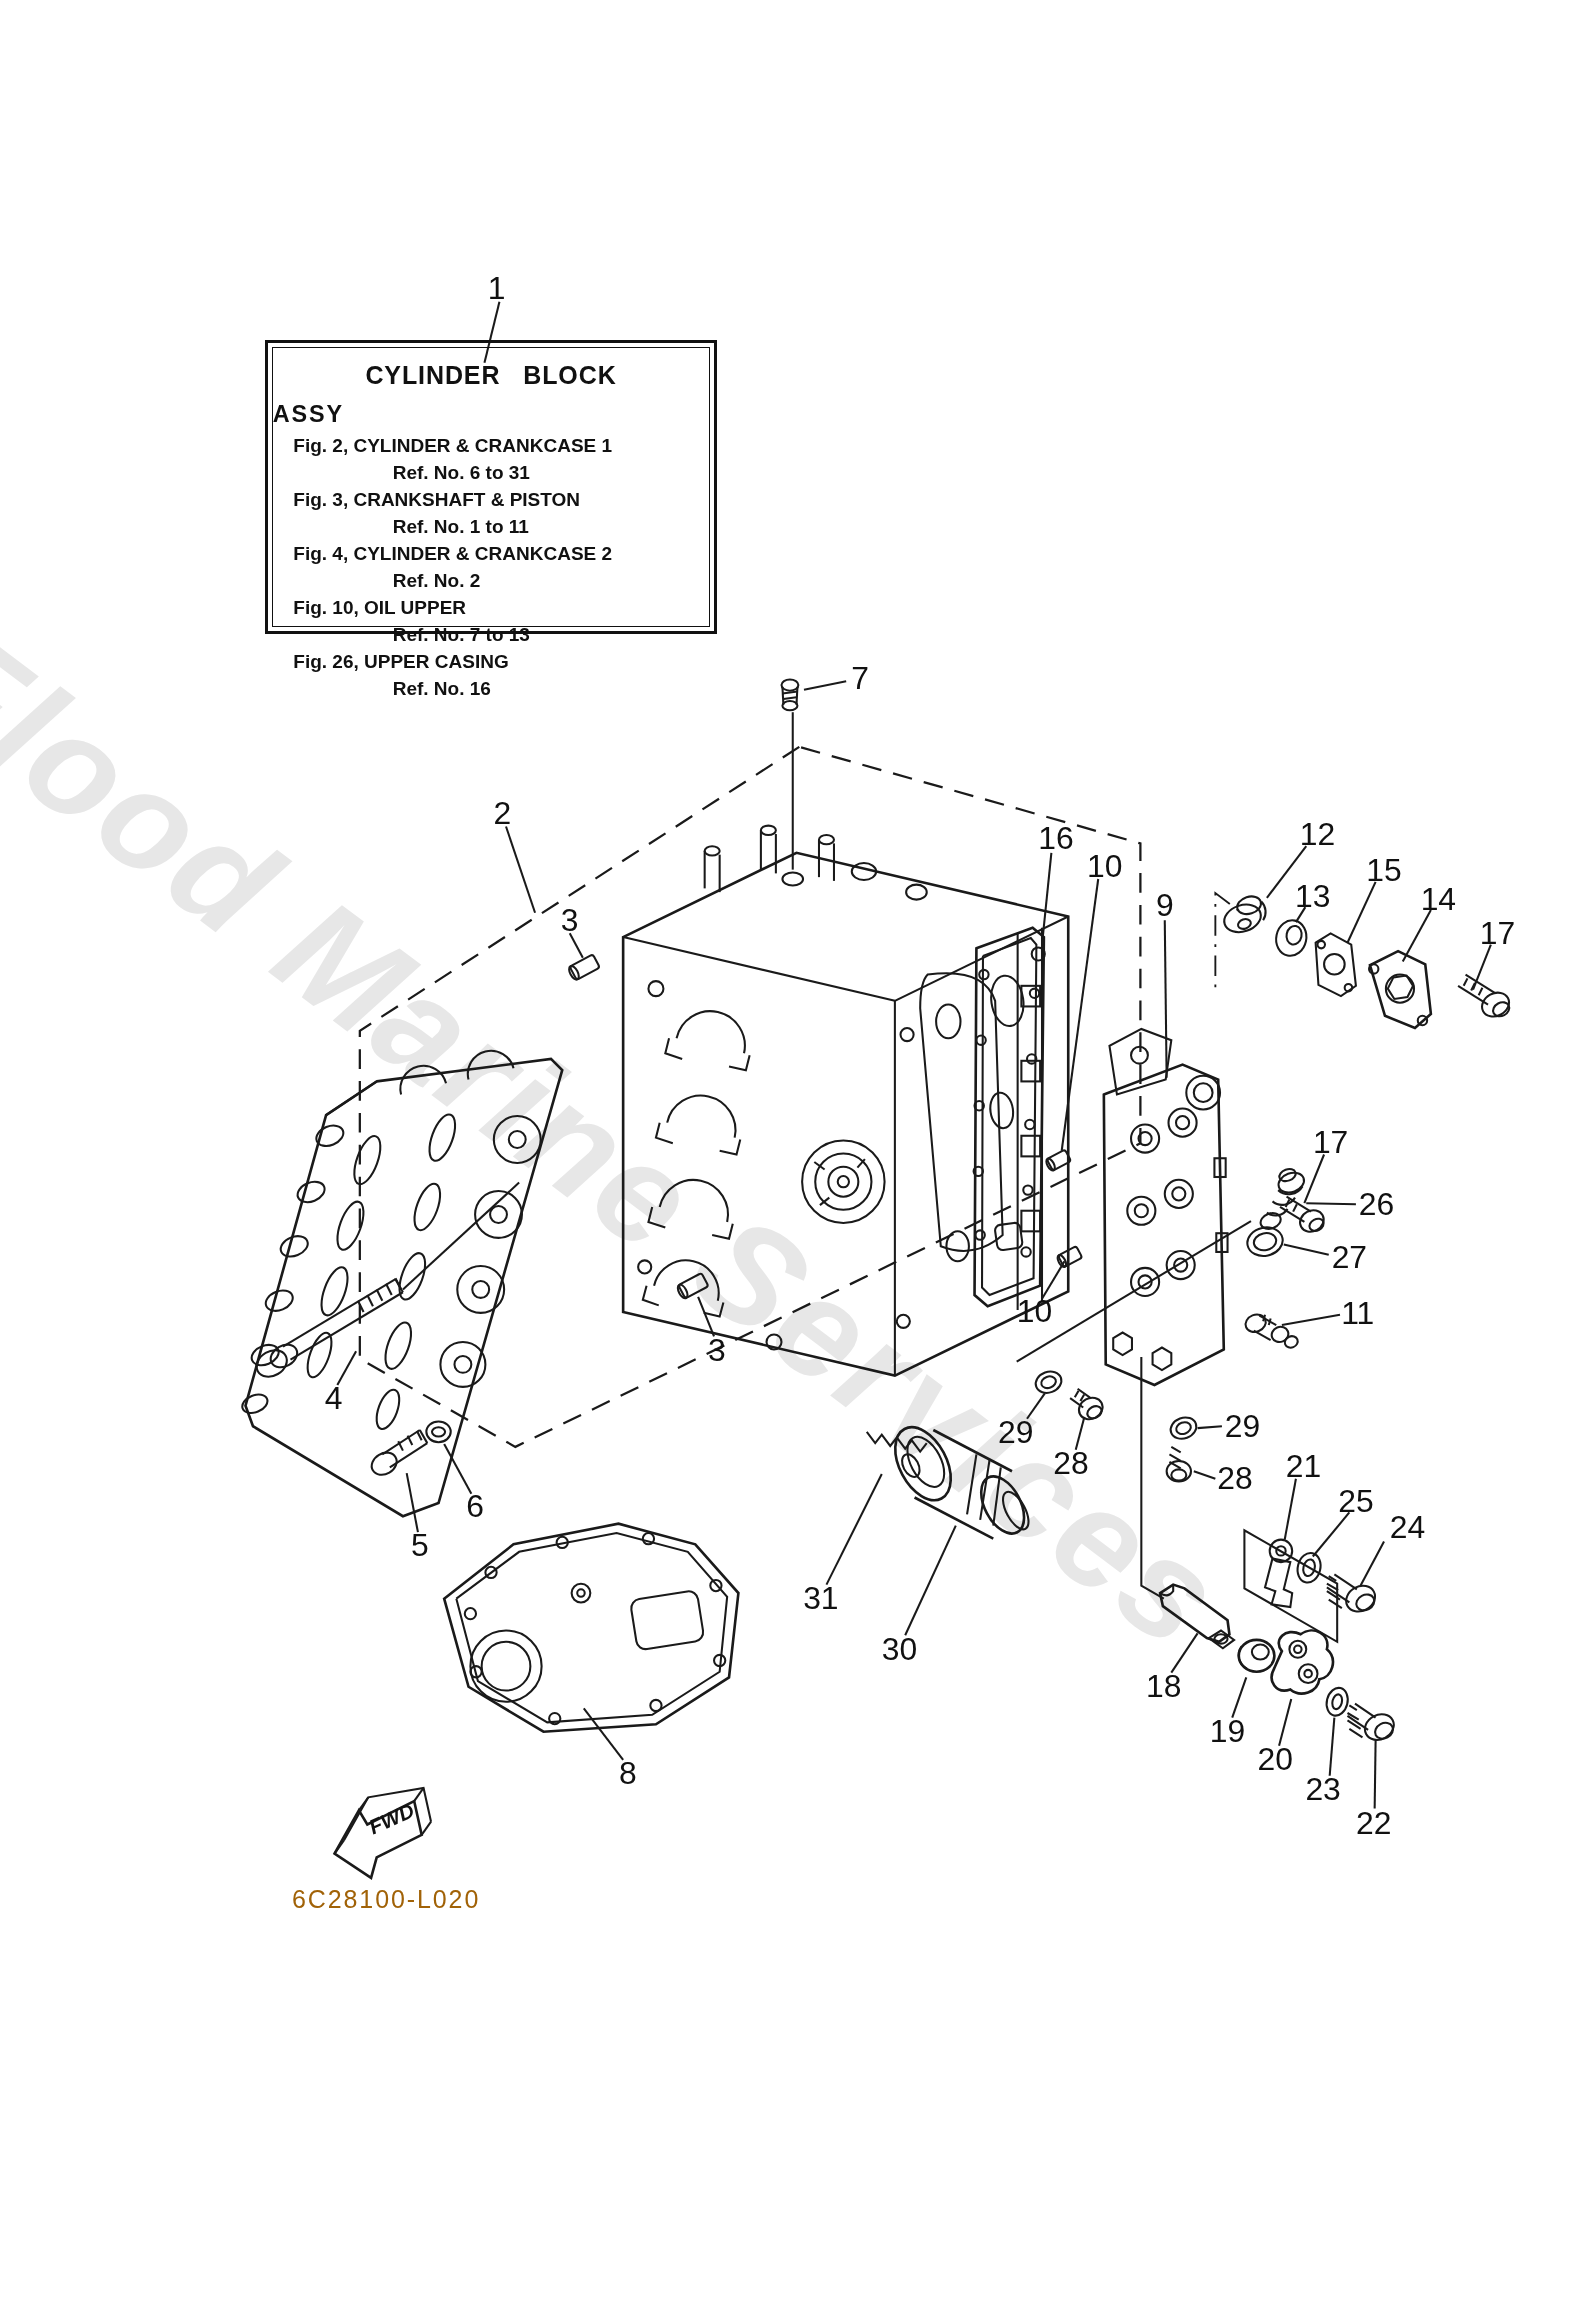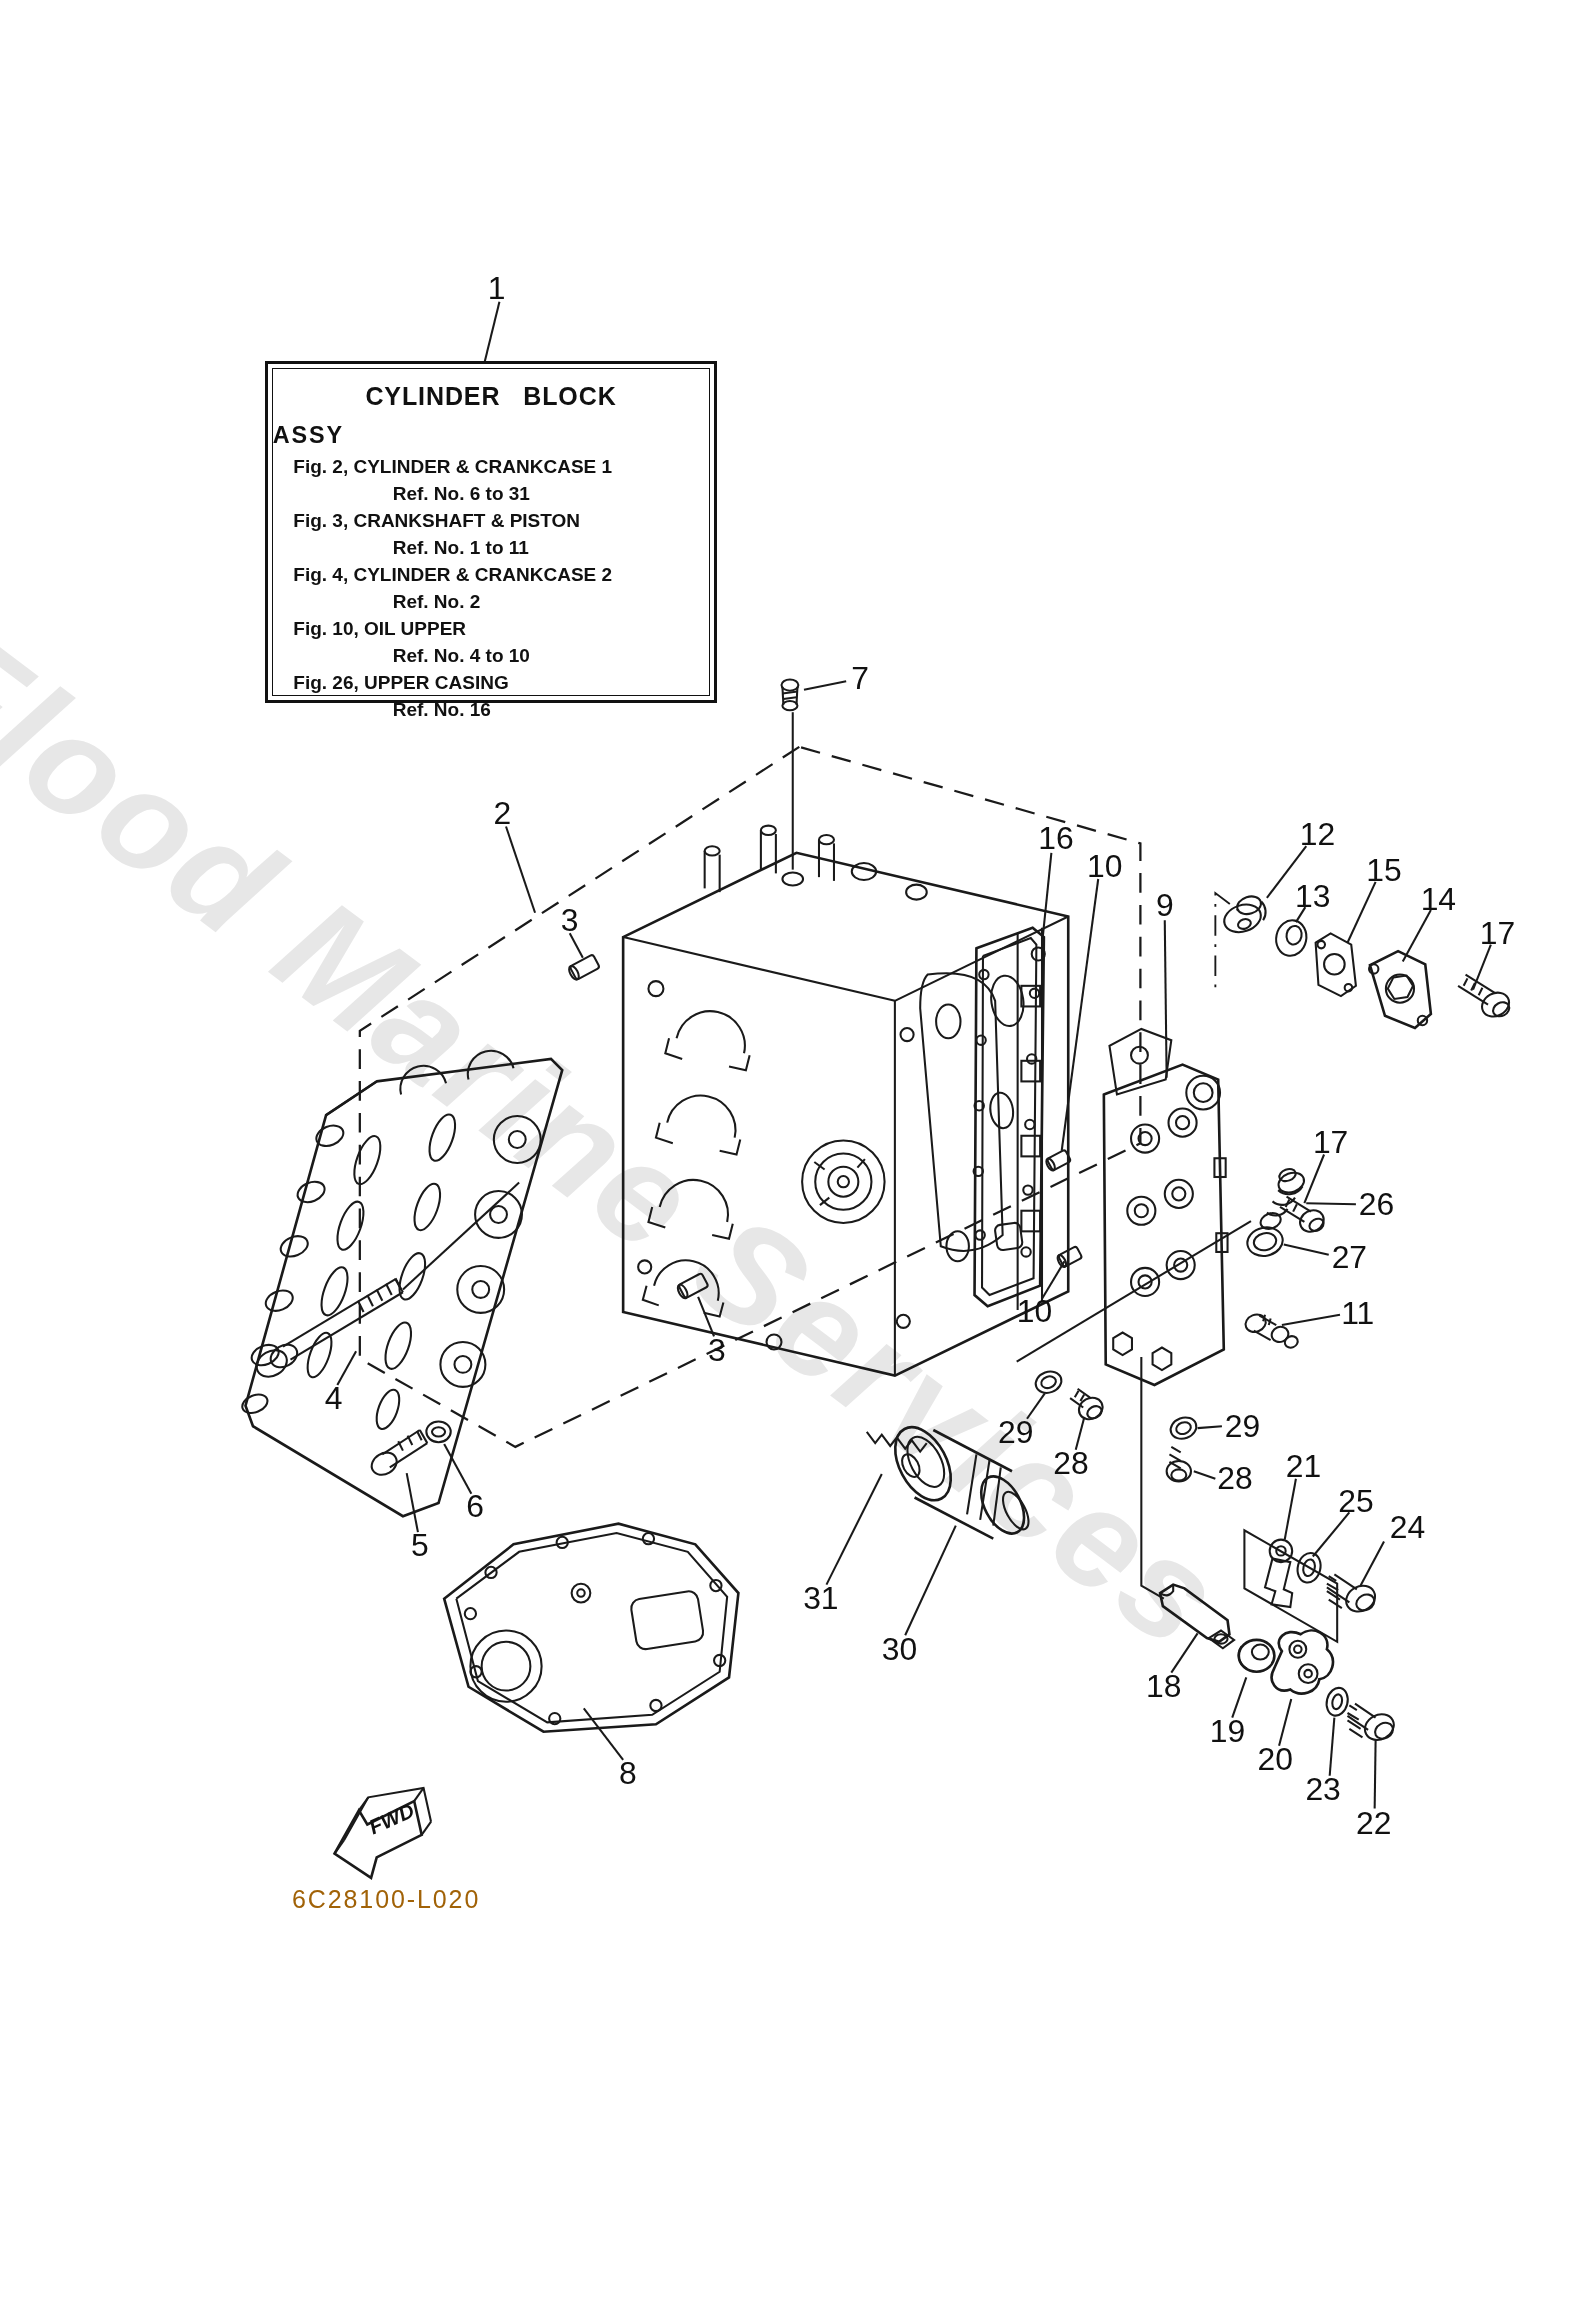--- a/index.html
+++ b/index.html
@@ -5,21 +5,21 @@
   html,body{margin:0;padding:0;background:#ffffff;}
   body{width:1578px;height:2324px;position:relative;overflow:hidden;
        font-family:"Liberation Sans","DejaVu Sans",sans-serif;color:#111;}
   
   #watermark{position:absolute;left:-13px;top:596px;font-size:142px;font-weight:bold;
     font-style:italic;letter-spacing:3.7px;white-space:nowrap;color:#e7e7e7;
     transform:rotate(37deg);transform-origin:0 0;z-index:0;user-select:none;}
   
   #canvas{position:absolute;left:0;top:0;z-index:1;}
   
-  #refbox{position:absolute;left:265px;top:361px;width:452px;height:342px;
+  #refbox{position:absolute;left:265px;top:340px;width:452px;height:294px;
     border:3.7px solid #111;box-sizing:border-box;background:transparent;z-index:2;}
   #refbox .inner{position:absolute;left:3.7px;top:3.7px;right:3.7px;bottom:3.7px;
     border:1.9px solid #111;}
   #refbox .title{margin-top:13px;text-align:center;font-size:25px;font-weight:bold;
     word-spacing:15px;letter-spacing:0.9px;}
   #refbox .subtitle{margin-top:11.2px;font-size:23.4px;font-weight:bold;
     letter-spacing:1.9px;}
   #refbox .entries{margin-top:4px;}
   #refbox .entry{font-size:19px;font-weight:bold;line-height:27px;padding-left:20.6px;
     white-space:nowrap;}
@@ -500,21 +500,21 @@
     <div class="title">CYLINDER BLOCK</div>
     <div class="subtitle">ASSY</div>
     <div class="entries" id="entries">
         <div class="entry">Fig. 2, CYLINDER &amp; CRANKCASE 1</div>
         <div class="entry indent">Ref. No. 6 to 31</div>
         <div class="entry">Fig. 3, CRANKSHAFT &amp; PISTON</div>
         <div class="entry indent">Ref. No. 1 to 11</div>
         <div class="entry">Fig. 4, CYLINDER &amp; CRANKCASE 2</div>
         <div class="entry indent">Ref. No. 2</div>
         <div class="entry">Fig. 10, OIL UPPER</div>
-        <div class="entry indent">Ref. No. 4 to 10</div>
+        <div class="entry indent">Ref. No. 7 to 13</div>
         <div class="entry">Fig. 26, UPPER CASING</div>
         <div class="entry indent">Ref. No. 16</div>
       </div>
   </div>
 </div>
 
 <div id="code">6C28100-L020</div>
 
 
 </body></html>

